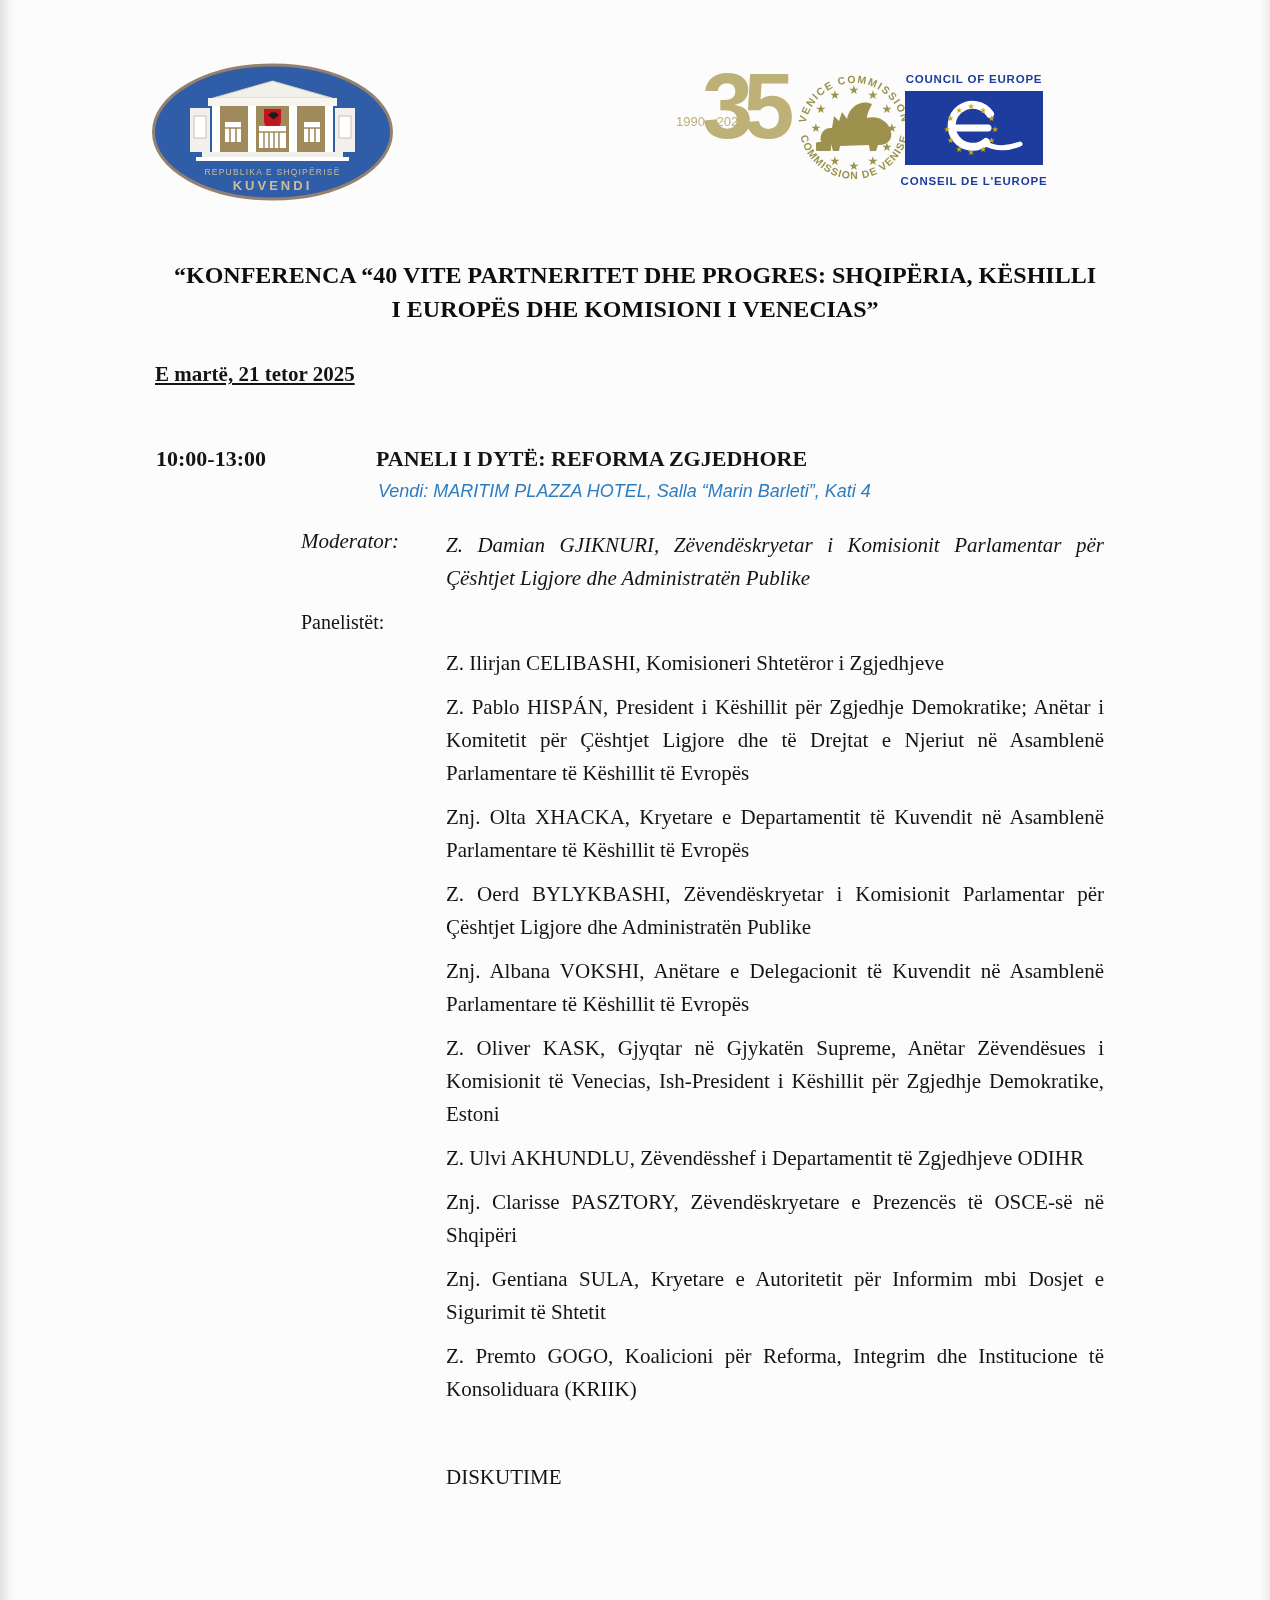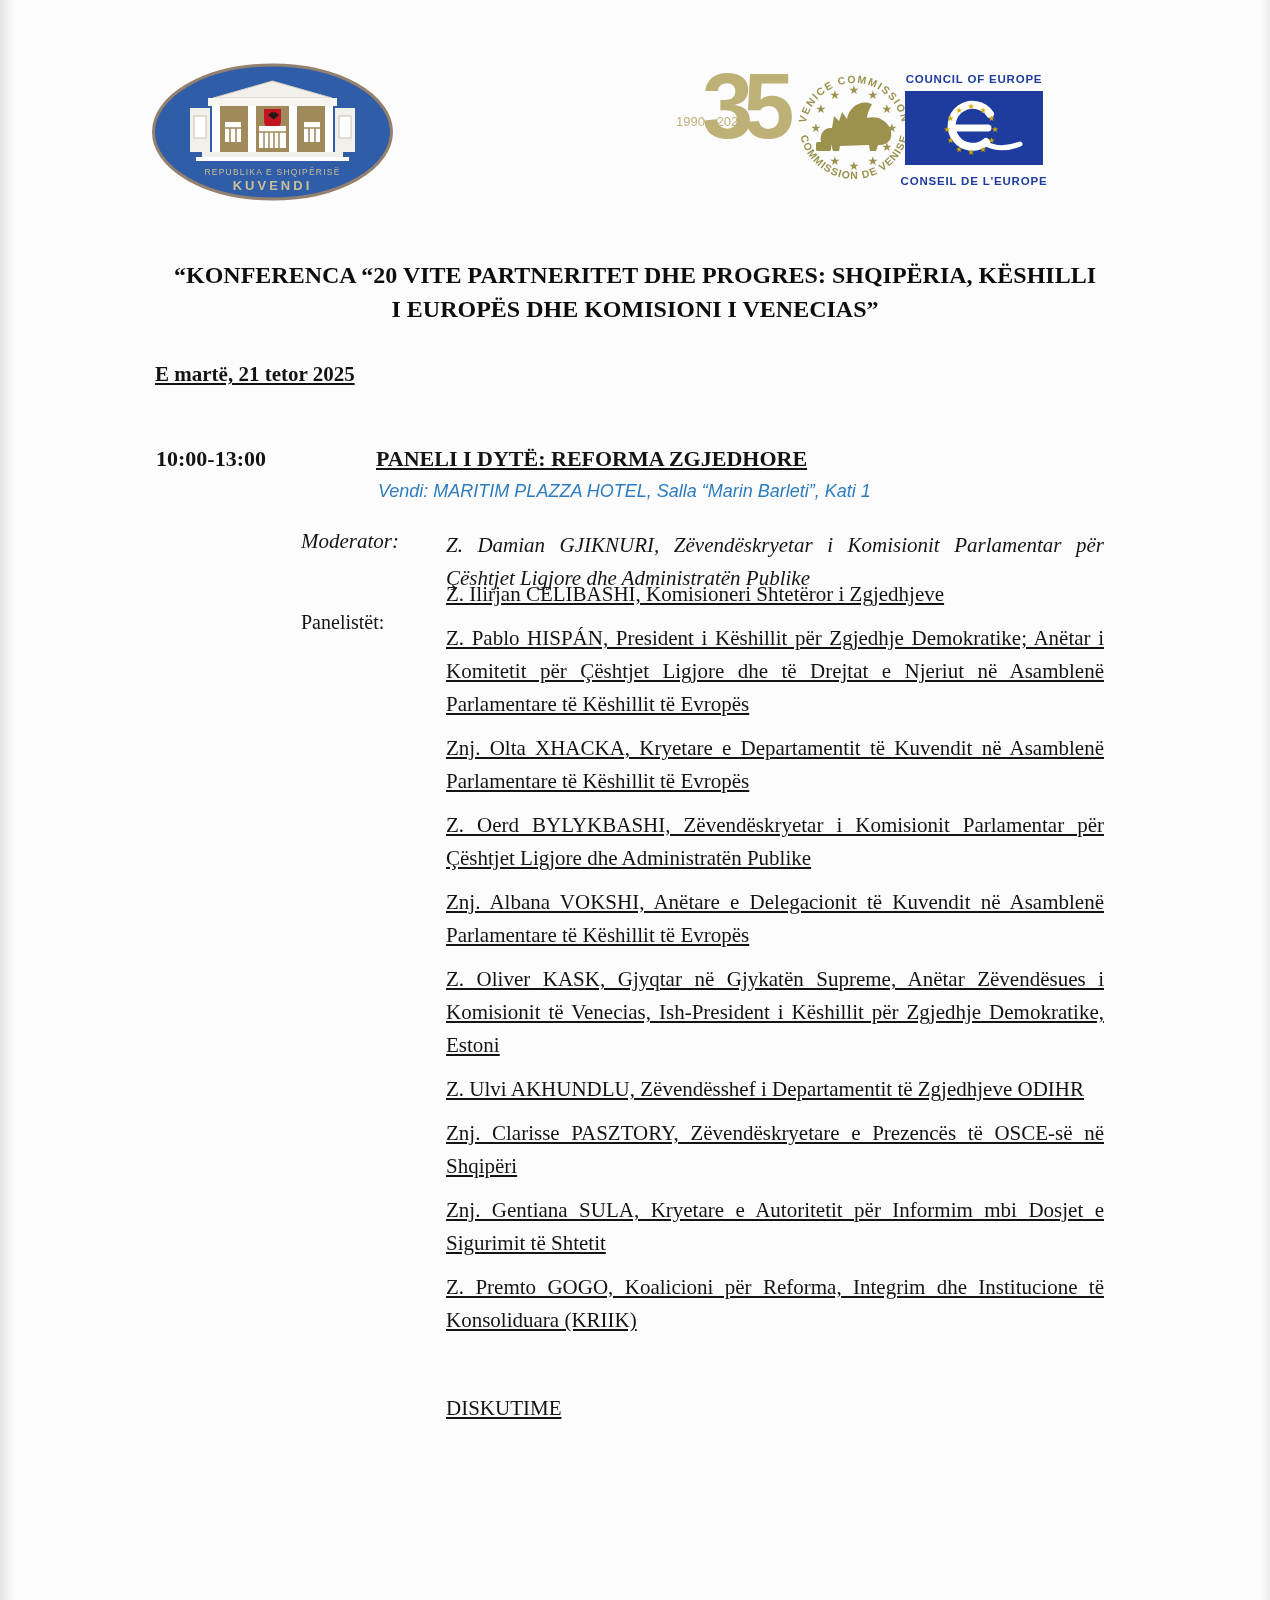--- a/index.html
+++ b/index.html
@@ -43,42 +43,42 @@
   .doc-title {
     position: absolute; top: 242px; left: 85px; right: 85px;
     text-align: center; font-weight: bold; font-size: 24px; line-height: 34px;
     color: #0d0d0d;
   }
   .date-heading {
     position: absolute; left: 155px; top: 362px;
     font-size: 21px; font-weight: bold; text-decoration: underline;
   }
   .session-time  { position: absolute; left: 156px; top: 446px; font-size: 22px; font-weight: bold; }
-  .session-title { position: absolute; left: 376px; top: 446px; font-size: 22px; font-weight: bold; text-decoration: underline; }
+  .session-title { position: absolute; left: 376px; top: 446px; font-size: 22px; font-weight: bold; }
   .session-venue {
     position: absolute; left: 378px; top: 481px;
     font-family: "Liberation Sans", sans-serif; font-style: italic;
     font-size: 18px; color: #2e7cc0;
   }
 
   
   .moderator-label {
     position: absolute; left: 301px; top: 529px;
     font-style: italic; font-size: 21px;
   }
   .moderator-text {
     position: absolute; left: 446px; top: 529px; width: 658px;
     font-style: italic; font-size: 21px; line-height: 33px; text-align: justify;
   }
   .panelists-label {
     position: absolute; left: 301px; top: 611px; font-size: 20px;
   }
   .panelists-col {
-    position: absolute; left: 446px; top: 578px; width: 658px;
-    font-size: 21px; line-height: 33px; text-decoration: underline;
+    position: absolute; left: 446px; top: 647px; width: 658px;
+    font-size: 21px; line-height: 33px;
   }
   .panelists-col p { margin: 0 0 11px 0; text-align: justify; }
   .discussion-heading { margin-top: 55px; font-size: 21px; }
 
   svg text { font-family: "Liberation Sans", sans-serif; }
 </style>
 </head>
 <body>
 
 <div class="page">
@@ -185,29 +185,29 @@
           <text x="52.5" y="73">★</text>
         <text x="49" y="62">★</text>
           <text x="52.5" y="51">★</text>
           <text x="61" y="42.5">★</text>
       </g>
       <text x="76" y="115" text-anchor="middle" font-size="11.5" letter-spacing="0.8" font-weight="bold" fill="#1e3c9e">CONSEIL DE L'EUROPE</text>
     </svg>
   </div>
 
   <h1 class="doc-title">
-    <span>“KONFERENCA “20 VITE PARTNERITET DHE PROGRES: SHQIPËRIA, KËSHILLI</span><br>
+    <span>“KONFERENCA “40 VITE PARTNERITET DHE PROGRES: SHQIPËRIA, KËSHILLI</span><br>
     <span>I EUROPËS DHE KOMISIONI I VENECIAS”</span>
   </h1>
 
   <div class="date-heading">E martë, 21 tetor 2025</div>
 
   <div class="session-time">10:00-13:00</div>
   <div class="session-title">PANELI I DYTË: REFORMA ZGJEDHORE</div>
-  <div class="session-venue">Vendi: MARITIM PLAZZA HOTEL, Salla “Marin Barleti”, Kati 1</div>
+  <div class="session-venue">Vendi: MARITIM PLAZZA HOTEL, Salla “Marin Barleti”, Kati 4</div>
 
   <div class="moderator-label">Moderator:</div>
   <div class="moderator-text">Z. Damian GJIKNURI, Zëvendëskryetar i Komisionit Parlamentar për Çështjet Ligjore dhe Administratën Publike</div>
 
   <div class="panelists-label">Panelistët:</div>
   <div class="panelists-col">
     <p>Z. Ilirjan CELIBASHI, Komisioneri Shtetëror i Zgjedhjeve</p>
     <p>Z. Pablo HISPÁN, President i Këshillit për Zgjedhje Demokratike; Anëtar i Komitetit për Çështjet Ligjore dhe të Drejtat e Njeriut në Asamblenë Parlamentare të Këshillit të Evropës</p>
     <p>Znj. Olta XHACKA, Kryetare e Departamentit të Kuvendit në Asamblenë Parlamentare të Këshillit të Evropës</p>
     <p>Z. Oerd BYLYKBASHI, Zëvendëskryetar i Komisionit Parlamentar për Çështjet Ligjore dhe Administratën Publike</p>

